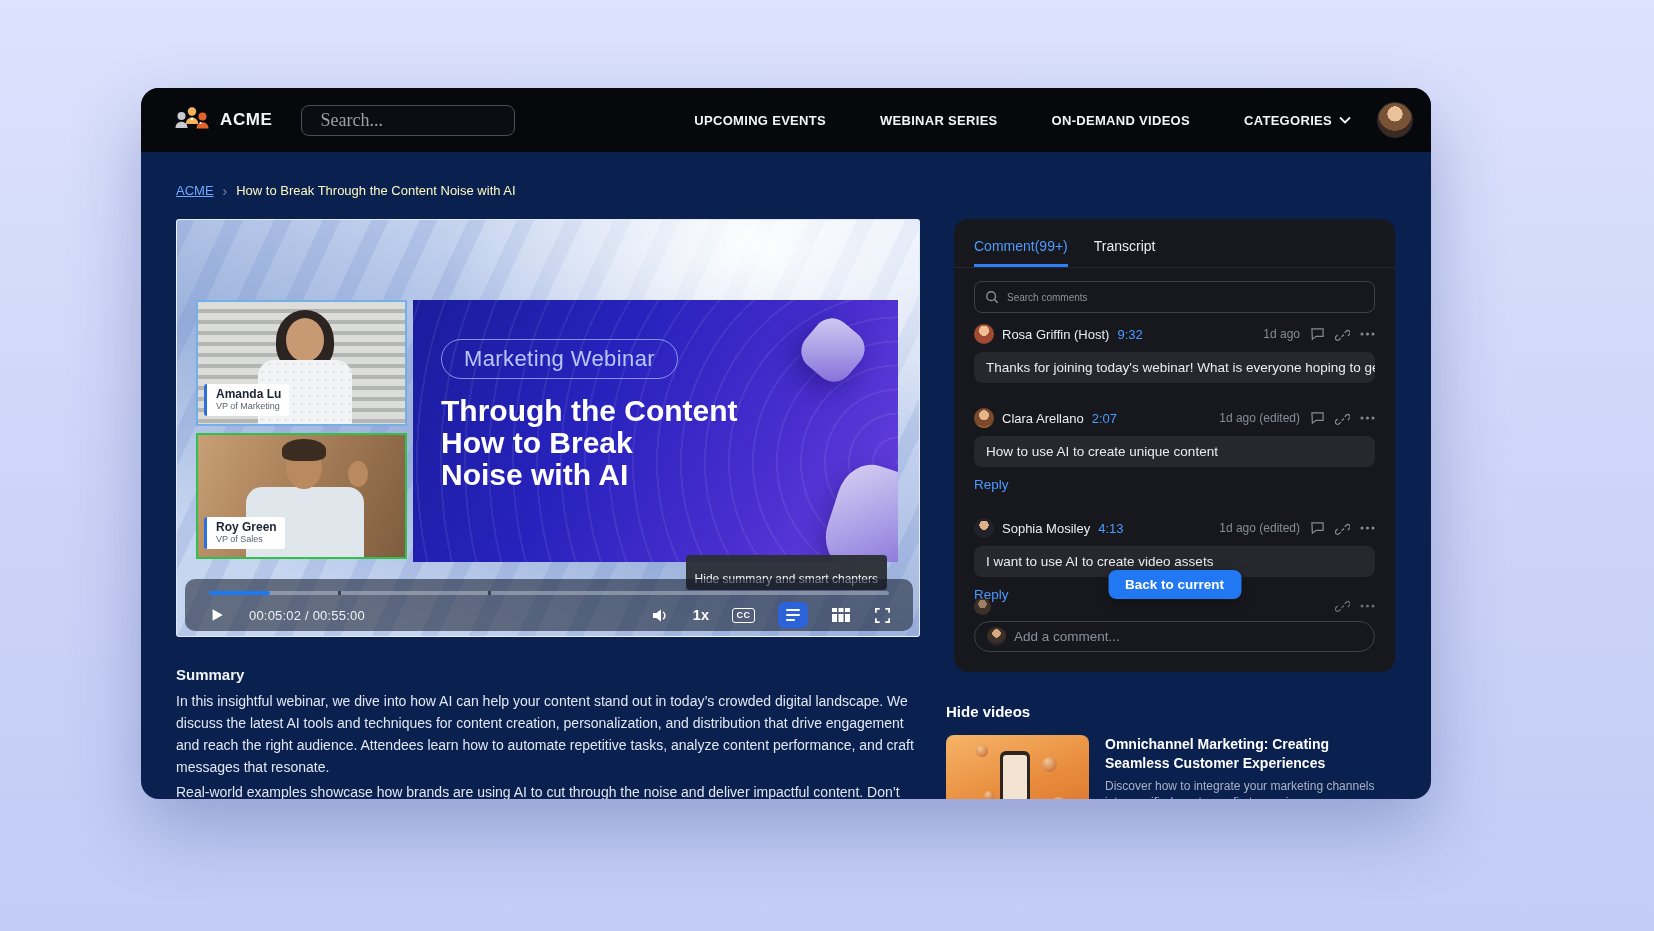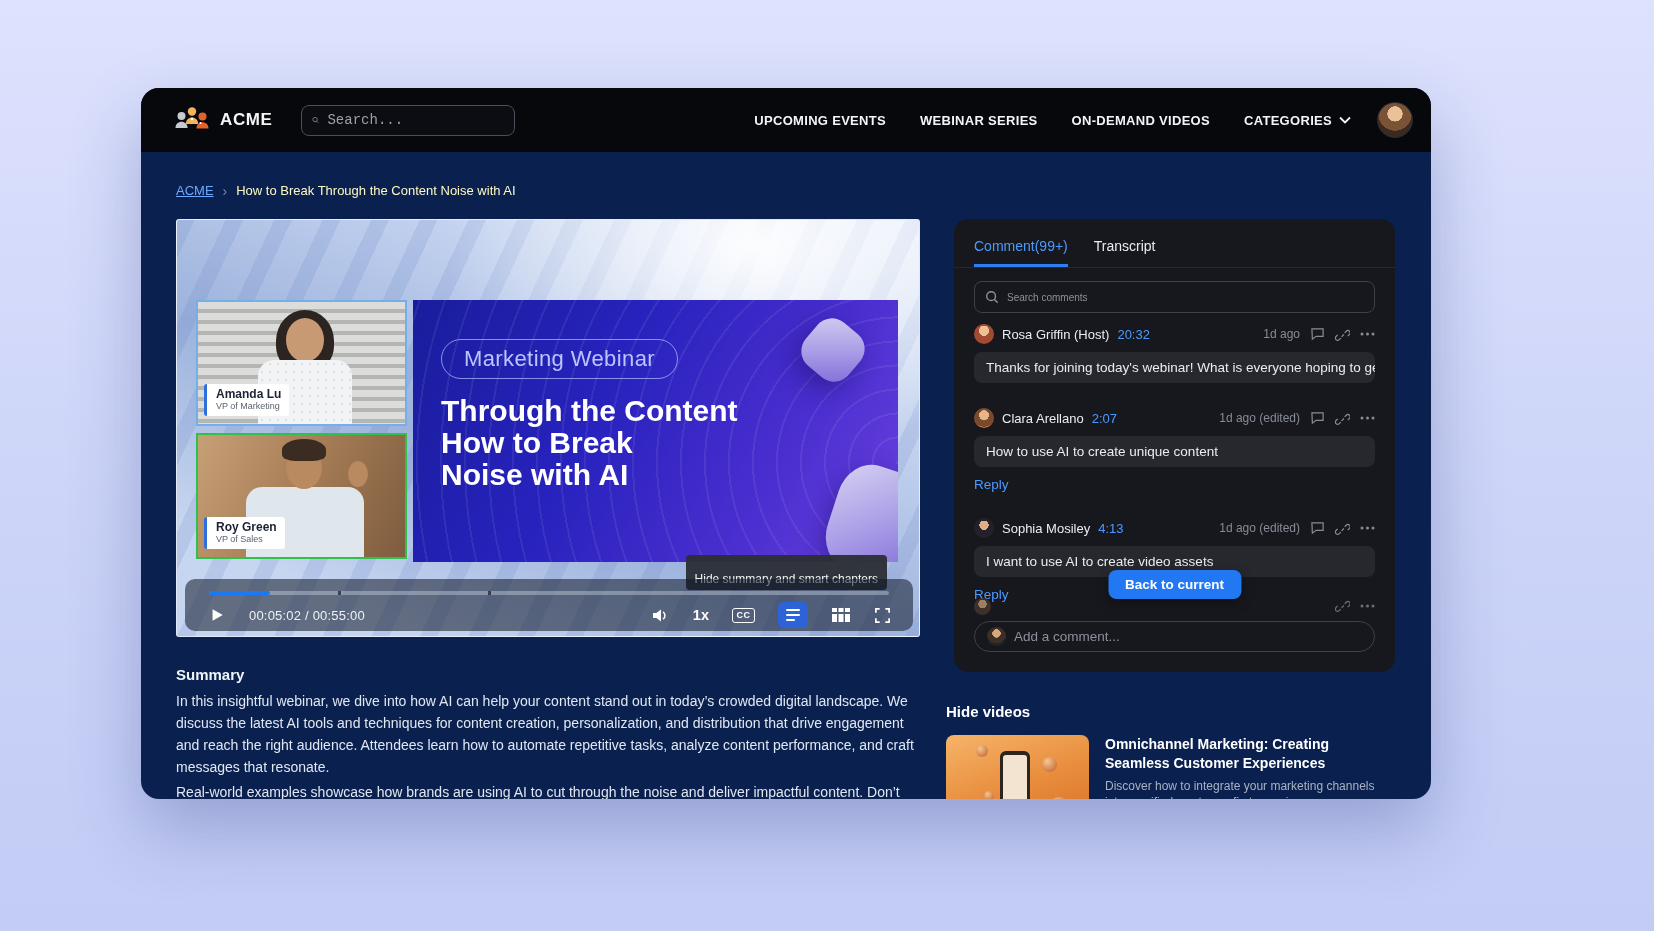--- a/index.html
+++ b/index.html
@@ -8,24 +8,24 @@
          background:linear-gradient(180deg,#dde2fd 0%,#ccd4f8 55%,#c2ccf5 100%)}
   .window{position:absolute;left:141px;top:88px;width:1290px;height:711px;border-radius:18px;
           overflow:hidden;background:#0a2150;box-shadow:0 30px 70px rgba(40,55,130,.3)}
 
   
   .navbar{height:64px;background:#07080c;display:flex;align-items:center;padding:0 18px 0 33px}
   .brand{display:flex;align-items:center;gap:10px;cursor:pointer}
   .brand-name{color:#f3f4f6;font-weight:bold;font-size:17px;letter-spacing:.6px}
   .nav-search{margin-left:29px;width:214px;height:31px;border:1px solid #4b505a;border-radius:8px;
               background:#0b0d12;display:flex;align-items:center;gap:8px;padding:0 10px}
-  .nav-search input{flex:1;background:transparent;border:0;outline:0;color:#8b5cf6;font-size:14px;
-              font-family:Liberation Mono, monospace}
+  .nav-search input{flex:1;background:transparent;border:0;outline:0;color:#8b5cf6;font-size:18px;
+              font-family:Liberation Serif, serif}
   .nav-search input::placeholder{color:#9aa0ab}
-  .nav-links{margin-left:auto;display:flex;align-items:center;gap:34px}
+  .nav-links{margin-left:auto;display:flex;align-items:center;gap:54px}
   .nav-link{color:#f2f4f7;font-size:13px;font-weight:bold;letter-spacing:.3px;cursor:pointer;
             display:flex;align-items:center;gap:7px;white-space:nowrap}
   .nav-avatar{width:36px;height:36px;border-radius:50%;margin-left:26px;cursor:pointer;
       background:radial-gradient(circle at 50% 32%,#e9c29a 0 26%,#7a5235 27% 58%,#3c2a20 59%);
       border:1px solid #2a2d33}
 
   
   .content{position:relative;height:647px;overflow:hidden}
   .breadcrumb{position:absolute;left:35px;top:31px;display:flex;align-items:center;gap:9px;font-size:13px}
   .bc-home{color:#6ea8ff;text-decoration:underline;cursor:pointer}
@@ -290,21 +290,21 @@
             <circle cx="7" cy="7" r="5" fill="none" stroke="#8b919c" stroke-width="1.6"></circle>
             <line x1="10.8" y1="10.8" x2="14.5" y2="14.5" stroke="#8b919c" stroke-width="1.6"></line>
           </svg>
           <input placeholder="Search comments" style="">
         </div>
 
         <div class="comment">
           <div class="c-head">
             <span class="c-avatar av-rosa"></span>
             <span class="c-name">Rosa Griffin (Host)</span>
-            <span class="c-time">20:32</span>
+            <span class="c-time">9:32</span>
             <span class="c-meta">
               <span>1d ago</span>
               <span class="c-icons">
                 <svg width="15" height="14" viewBox="0 0 16 15">
                     <path d="M2 2h12v8H6.5L2.5 13z" fill="none" stroke="#868c97" stroke-width="1.3"></path>
                   </svg>
                 <svg width="15" height="15" viewBox="0 0 16 16">
                     <path d="M7 9.5 9.5 7M6.2 10.8l-1.7 1.7a2.4 2.4 0 0 1-3.4-3.4l1.7-1.7M10.3 5.2l1.7-1.7a2.4 2.4 0 0 1 3.4 3.4l-1.7 1.7" transform="translate(0 1)" fill="none" stroke="#868c97" stroke-width="1.3"></path>
                   </svg>
                 <svg width="15" height="4" viewBox="0 0 15 4">

